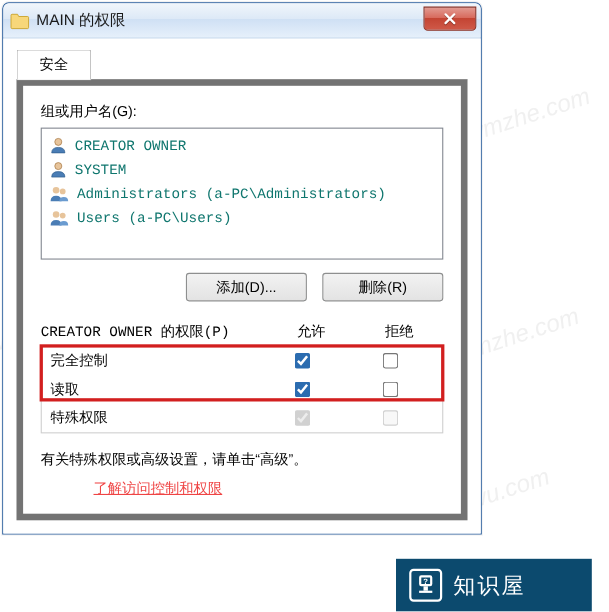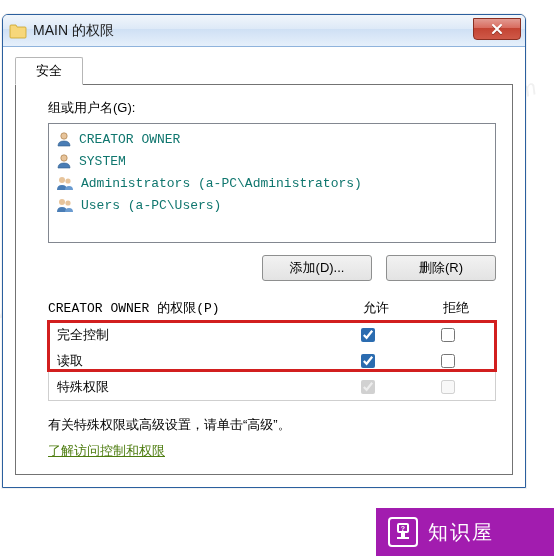--- a/index.html
+++ b/index.html
@@ -11,23 +11,23 @@
     color: #000;
     width: 554px;
     height: 556px;
     overflow: hidden;
     position: relative;
   }
   
   
   .window {
     position: absolute;
-    top: 14px;
+    top: 2px;
     left: 2px;
-    width: 524px;
+    width: 436px;
     border: 1px solid #2b5f9e;
     border-radius: 6px 6px 0 0;
     background: #fff;
     box-shadow: 0 0 0 1px rgba(0,0,0,0.05);
   }
   .titlebar {
     height: 32px;
     background: linear-gradient(to bottom, #f1f6fb 0%, #dde9f7 45%, #cfe0f4 46%, #e6f0fb 100%);
     border-bottom: 1px solid #8fb3dc;
     display: flex;
@@ -72,22 +72,22 @@
   .tab {
     background: #fff;
     border: 1px solid #b6b6b6;
     border-bottom: 1px solid #fff;
     padding: 4px 20px;
     border-radius: 2px 2px 0 0;
     margin-bottom: -1px;
     cursor: pointer;
   }
   .tab-panel {
-    border: 1px solid #737373;
-    padding: 14px 16px 14px 32px;
+    border: 6px solid #737373;
+    padding: 14px 16px 14px 16px;
     background: #fff;
   }
   
   .label-row { margin-bottom: 6px; }
   
   .listbox {
     border: 1px solid #828790;
     background: #fff;
     height: 120px;
     padding: 4px 6px;
@@ -152,47 +152,48 @@
     position: absolute;
     border: 3px solid #d21f1f;
     pointer-events: none;
   }
   
   .footnote {
     margin-top: 14px;
     line-height: 1.6;
   }
   .link {
-    color: #4d7c0f;
+    color: #ef4444;
     text-decoration: underline;
     cursor: pointer;
     display: inline-block;
     margin-top: 6px;
+    margin-left: 48px;
   }
   
   
   .watermark {
     position: absolute;
     color: rgba(128,128,128,0.12);
     font-family: Arial, sans-serif;
     font-size: 22px;
     font-style: italic;
     transform: rotate(-18deg);
     pointer-events: none;
     user-select: none;
   }
   
   
   .brand-bar {
     position: absolute;
-    right: 0;
+    right: 16px;
     bottom: 0;
     width: 178px;
     height: 48px;
-    background: #a21caf;
+    background: #0c4a6e;
     display: flex;
     align-items: center;
     gap: 10px;
     padding: 0 12px;
     color: #fff;
   }
   .brand-bar .logo {
     width: 30px; height: 30px;
     border: 2px solid #fff;
     border-radius: 4px;

